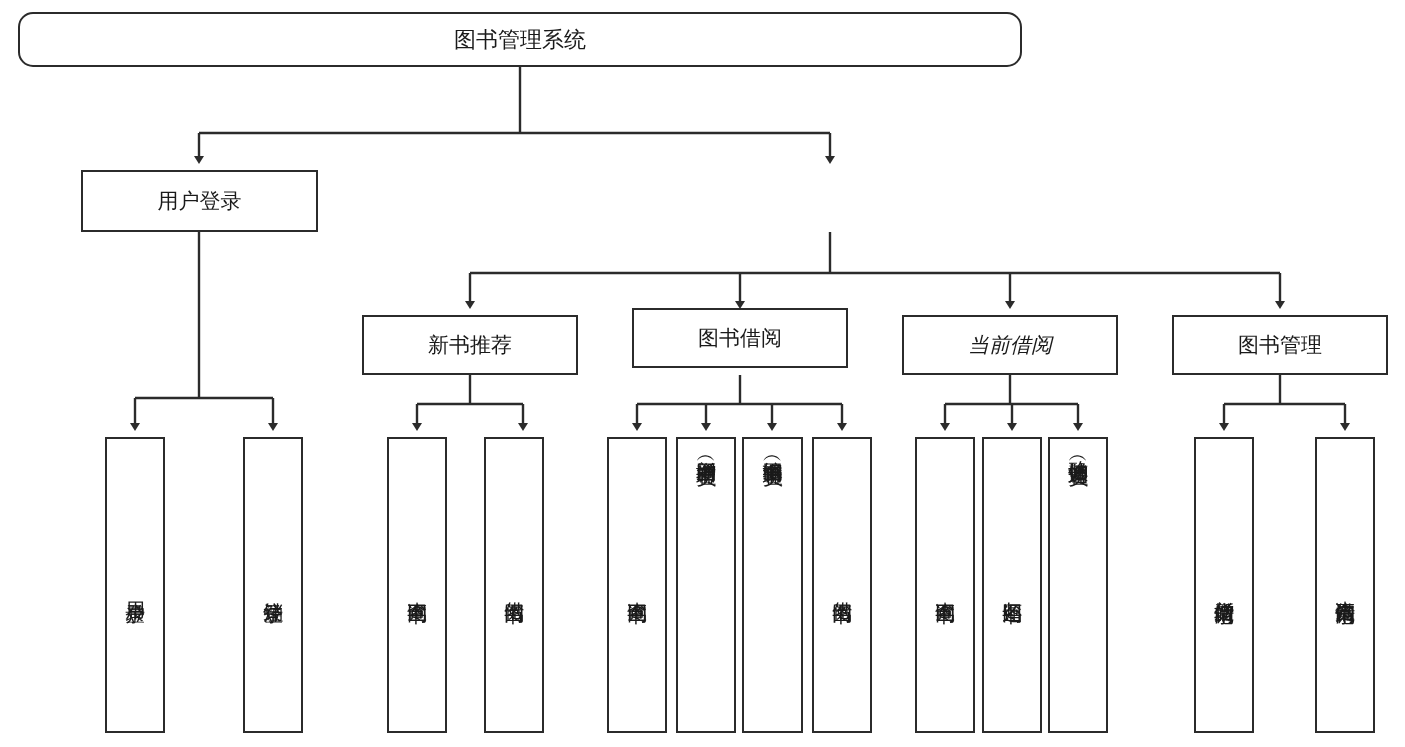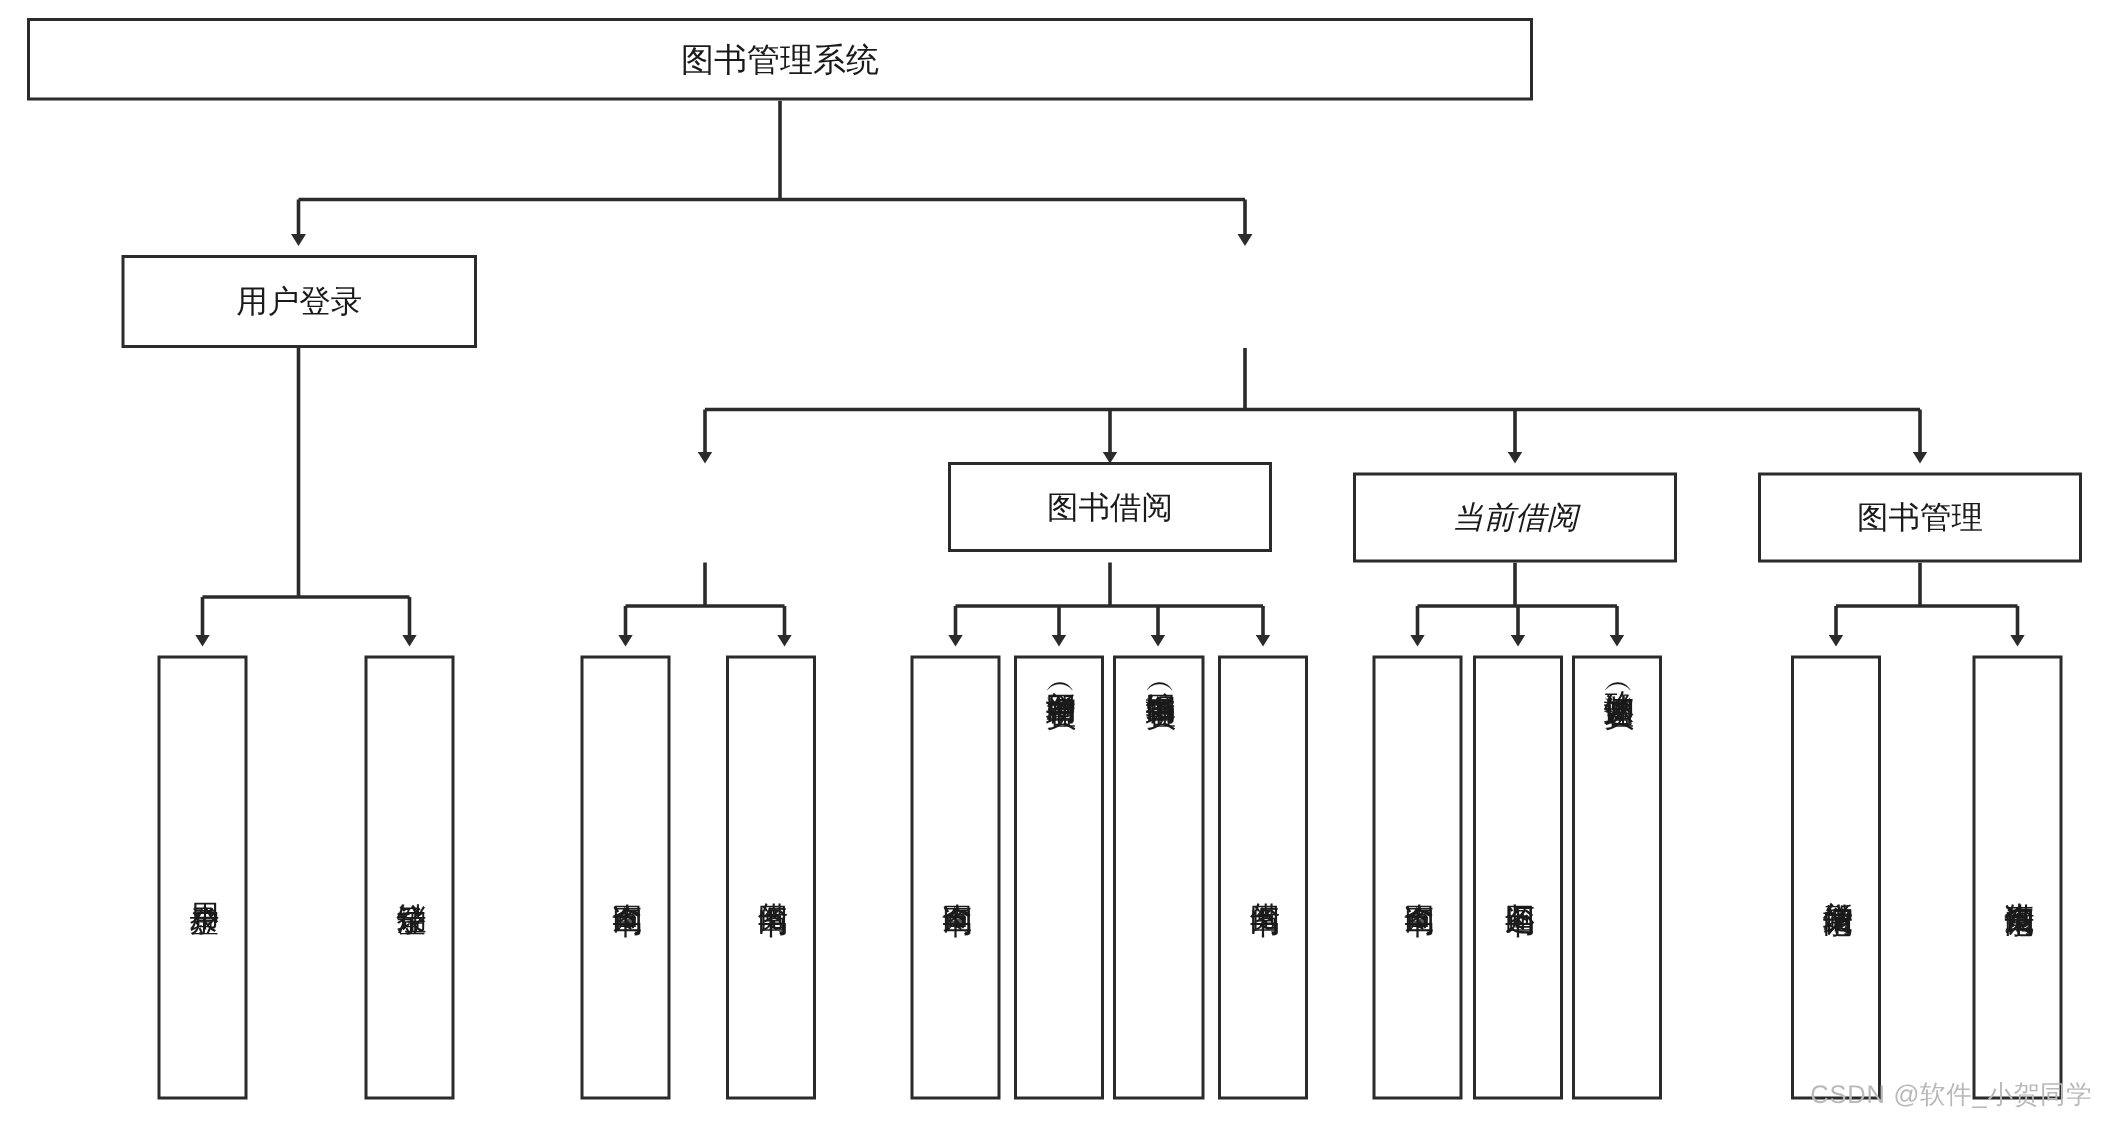--- a/index.html
+++ b/index.html
@@ -125,25 +125,26 @@
       <path d="M1012,404 L1012,427" marker-end="url(#arrow)"></path>
       <path d="M1078,404 L1078,427" marker-end="url(#arrow)"></path>
 
       <path d="M1280,375 L1280,404"></path>
       <path d="M1224,404 L1345,404"></path>
       <path d="M1224,404 L1224,427" marker-end="url(#arrow)"></path>
       <path d="M1345,404 L1345,427" marker-end="url(#arrow)"></path>
     </g>
   </svg>
 
-  <div class="node root" style="left:18px; top:12px; width:1004px; height:55px;">图书管理系统</div>
+  <div class="node root" style="left:18px; top:12px; width:1004px; height:55px;border-radius:15px;">图书管理系统</div>
 
   <div class="node level2" style="left:81px; top:170px; width:237px; height:62px;">用户登录</div>
 
 
+  <div class="node level3" style="left:362px; top:315px; width:216px; height:60px;">新书推荐</div>
 
   <div class="node level3" style="left:632px; top:308px; width:216px; height:60px;">图书借阅</div>
 
   <div class="node level3" style="left:902px; top:315px; width:216px; height:60px;font-style:italic;">当前借阅</div>
 
   <div class="node level3" style="left:1172px; top:315px; width:216px; height:60px;">图书管理</div>
 
   <div class="node leaf center" style="left:105px; top:437px; width:60px; height:296px;">
     <span class="leaf-label">用户登录</span>
   </div>
@@ -189,15 +190,14 @@
   </div>
 
   <div class="node leaf center" style="left:1194px; top:437px; width:60px; height:296px;">
     <span class="leaf-label">新增借阅记录</span>
   </div>
 
   <div class="node leaf center" style="left:1315px; top:437px; width:60px; height:296px;">
     <span class="leaf-label">查询借阅记录</span>
   </div>
 
-  <div id="watermark">CSDN @软件_小贺同学</div>
 
 </div>
 
 </body></html>

